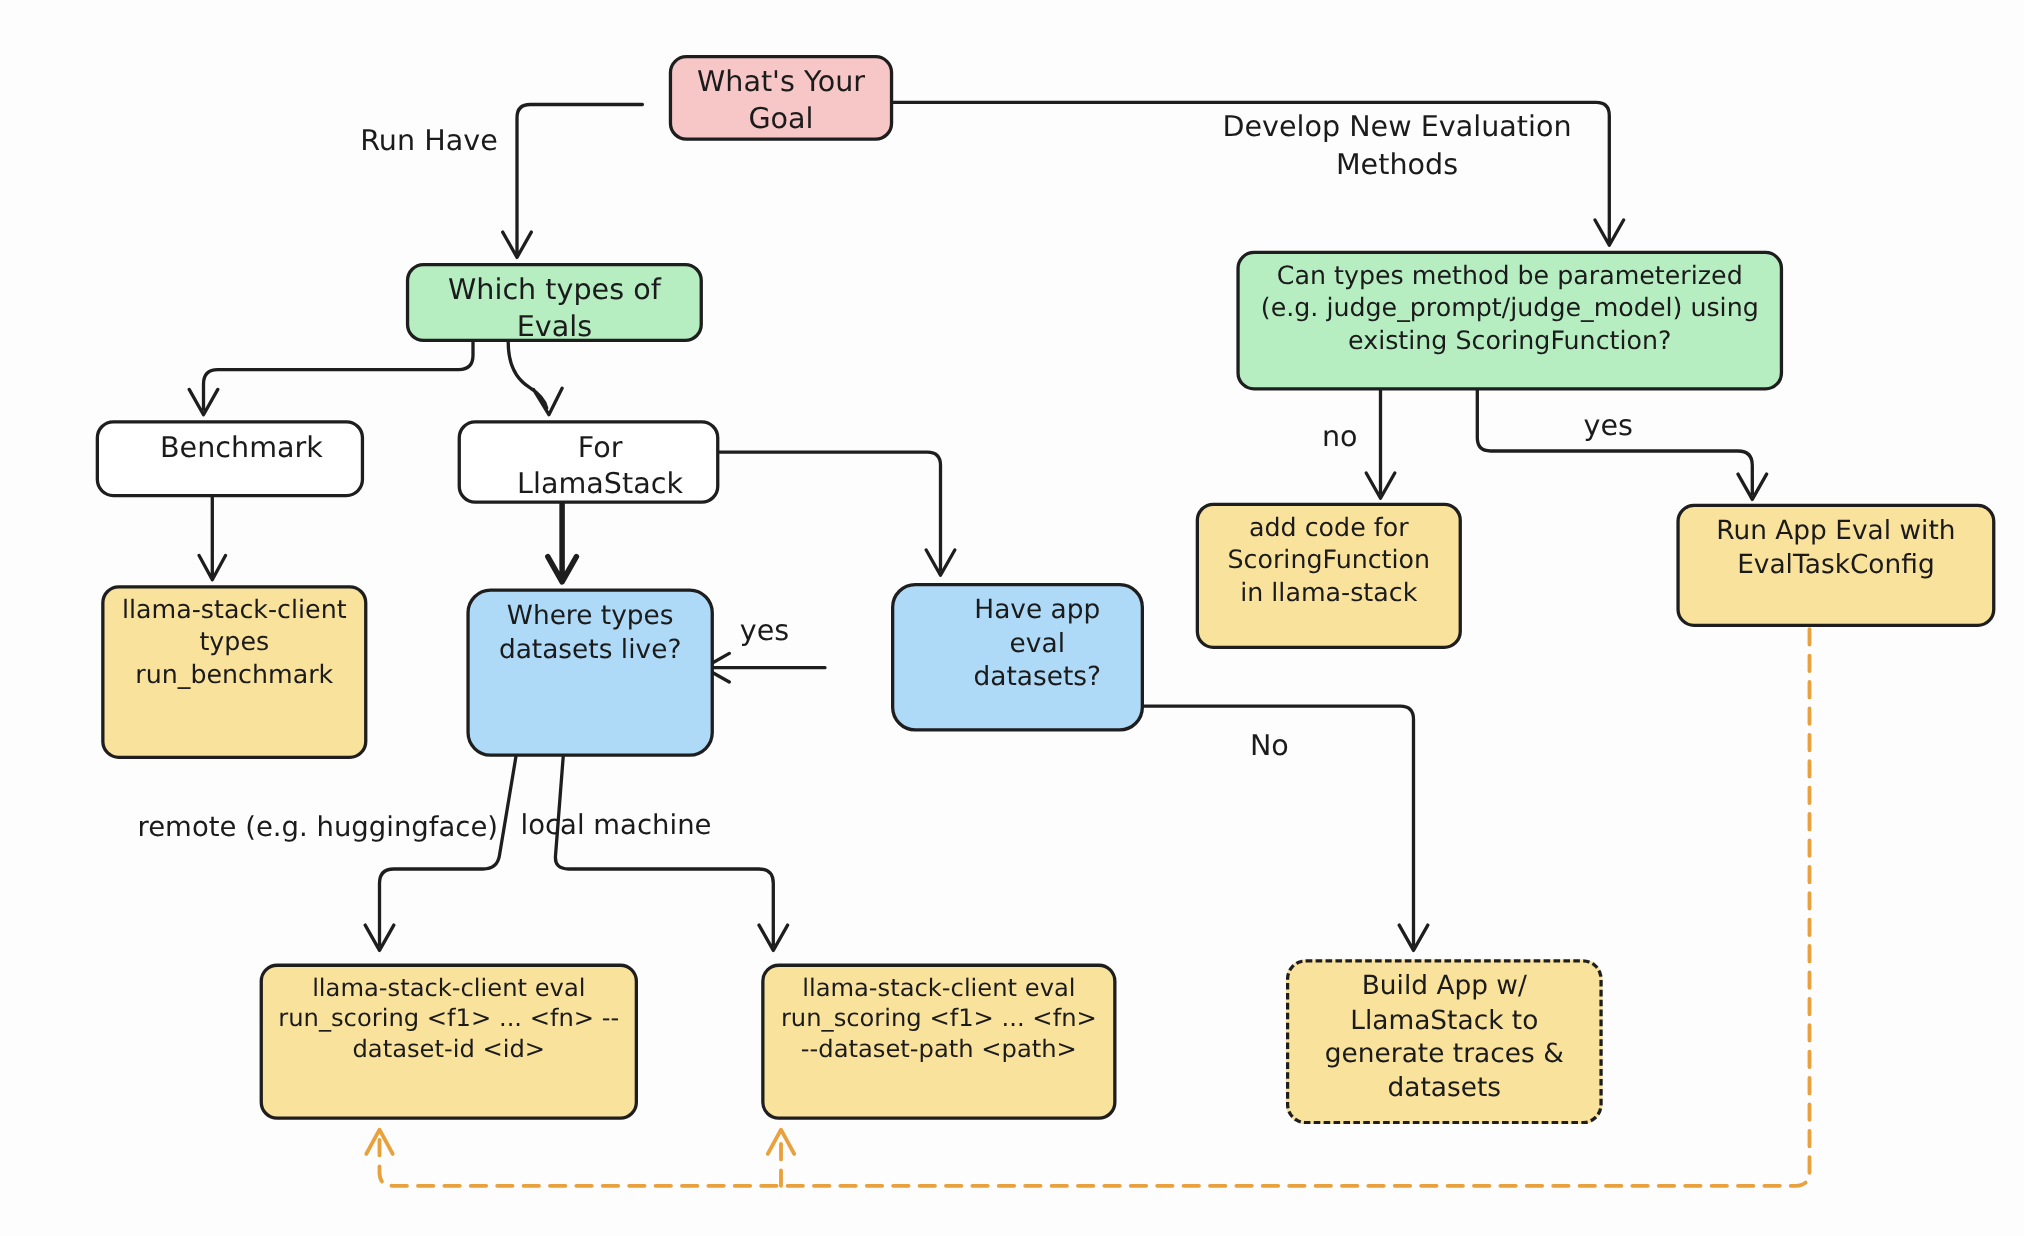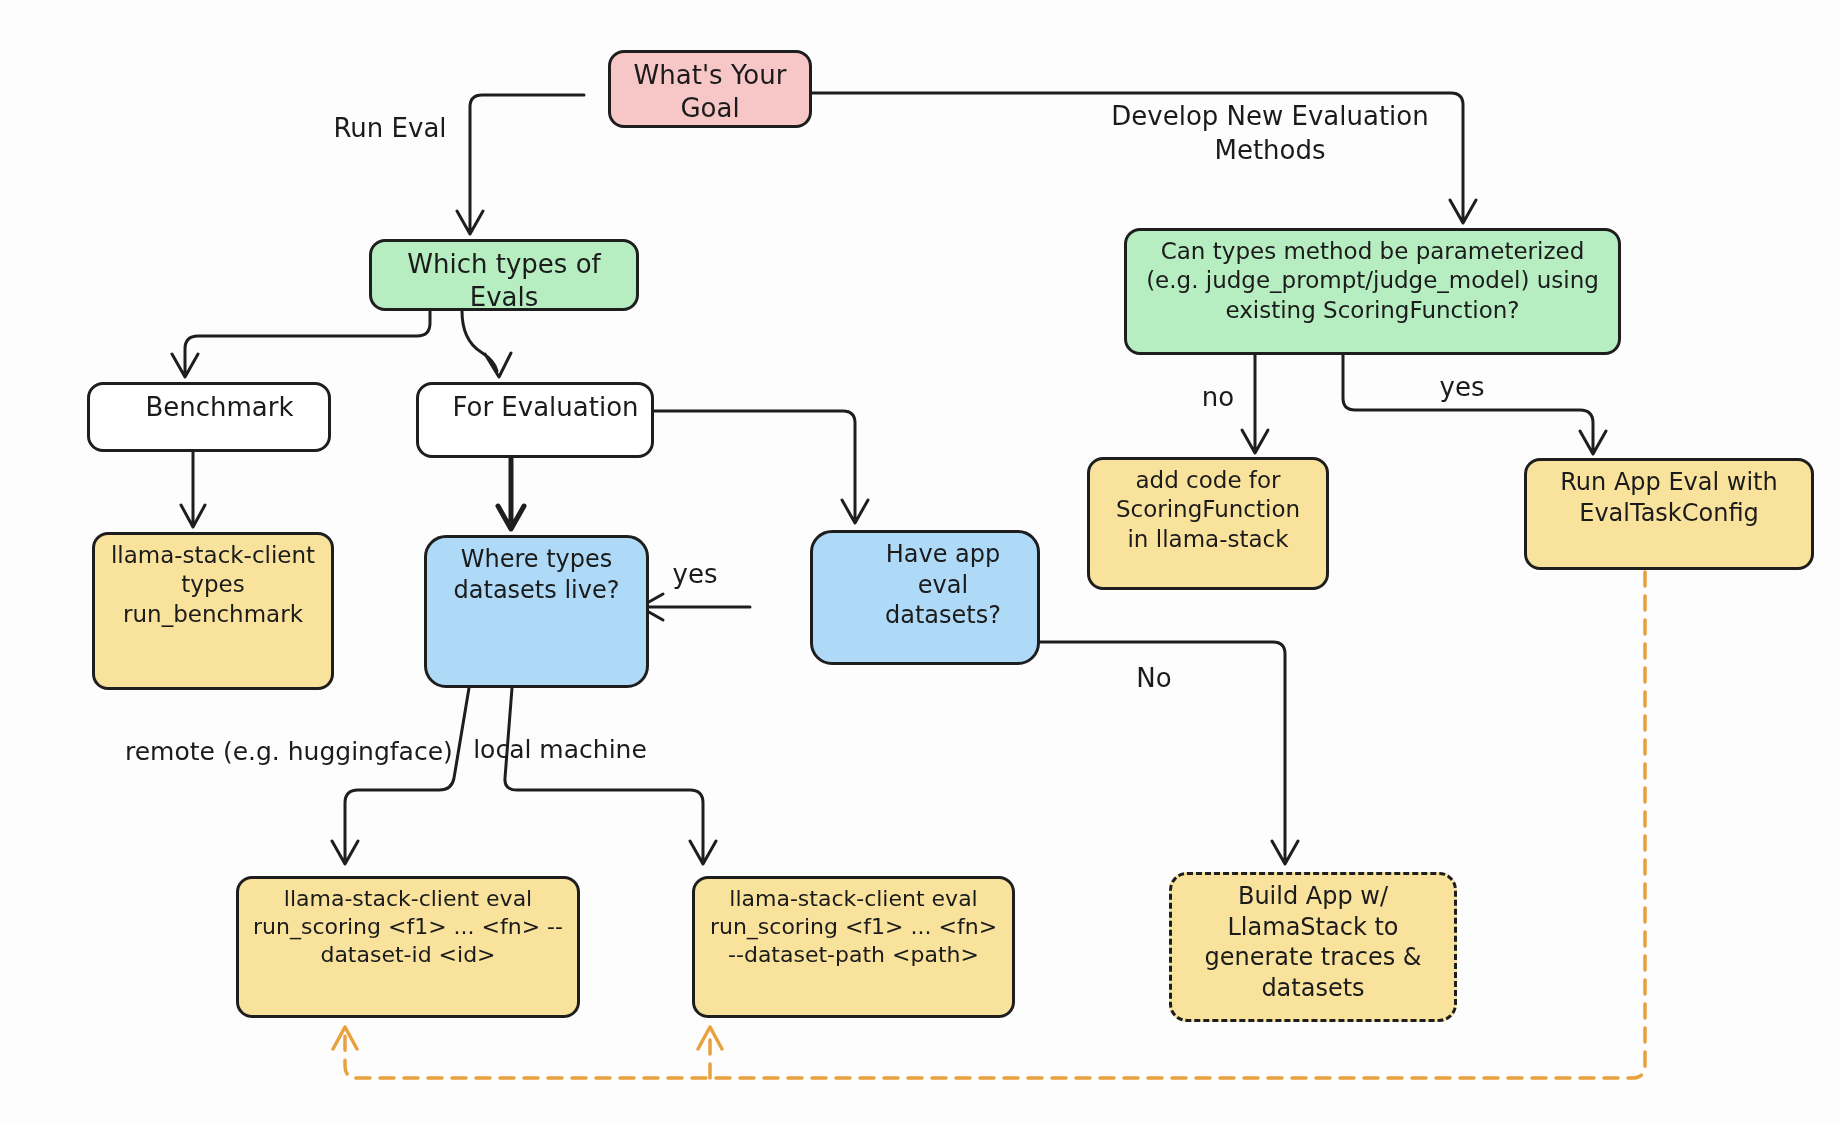--- a/index.html
+++ b/index.html
@@ -81,21 +81,21 @@
 
   <div class="node fill-green" style="left:1100px;top:228px;width:497px;height:127px;font-size:23px;padding:6px 10px;">
     <span>Can types method be parameterized (e.g. judge_prompt/judge_model) using existing ScoringFunction?</span>
   </div>
 
   <div class="node fill-white" style="left:63px;top:382px;width:244px;height:70px;font-size:26px;">
     <span>Benchmark</span>
   </div>
 
   <div class="node fill-white" style="left:392px;top:382px;width:238px;height:76px;font-size:26px;">
-    <span>For Evaluation</span>
+    <span>For LlamaStack</span>
   </div>
 
   <div class="node fill-yellow" style="left:68px;top:532px;width:242px;height:158px;font-size:23px;">
     <span>llama-stack-client types run_benchmark</span>
   </div>
 
   <div class="node fill-blue" style="left:400px;top:535px;width:225px;height:153px;border-radius:22px;">
     <span>Where types datasets live?</span>
   </div>
 
@@ -116,21 +116,21 @@
   </div>
 
   <div class="node fill-yellow" style="left:668px;top:876px;width:323px;height:142px;font-size:22px;">
     <span>llama-stack-client eval run_scoring &lt;f1&gt; ... &lt;fn&gt; --dataset-path &lt;path&gt;</span>
   </div>
 
   <div class="node fill-yellow dashed" style="left:1145px;top:872px;width:288px;height:150px;">
     <span>Build App w/ LlamaStack to generate traces &amp; datasets</span>
   </div>
 
-  <div class="edge-label" style="left:310px;top:112px;width:160px;">Run Eval</div>
+  <div class="edge-label" style="left:310px;top:112px;width:160px;">Run Have</div>
 
   <div class="edge-label wrap" style="left:1105px;top:100px;width:330px;">Develop New Evaluation Methods</div>
 
   <div class="edge-label" style="left:1188px;top:381px;width:60px;">no</div>
 
   <div class="edge-label" style="left:1427px;top:371px;width:70px;">yes</div>
 
   <div class="edge-label" style="left:660px;top:558px;width:70px;">yes</div>
 
   <div class="edge-label" style="left:1119px;top:662px;width:70px;">No</div>

